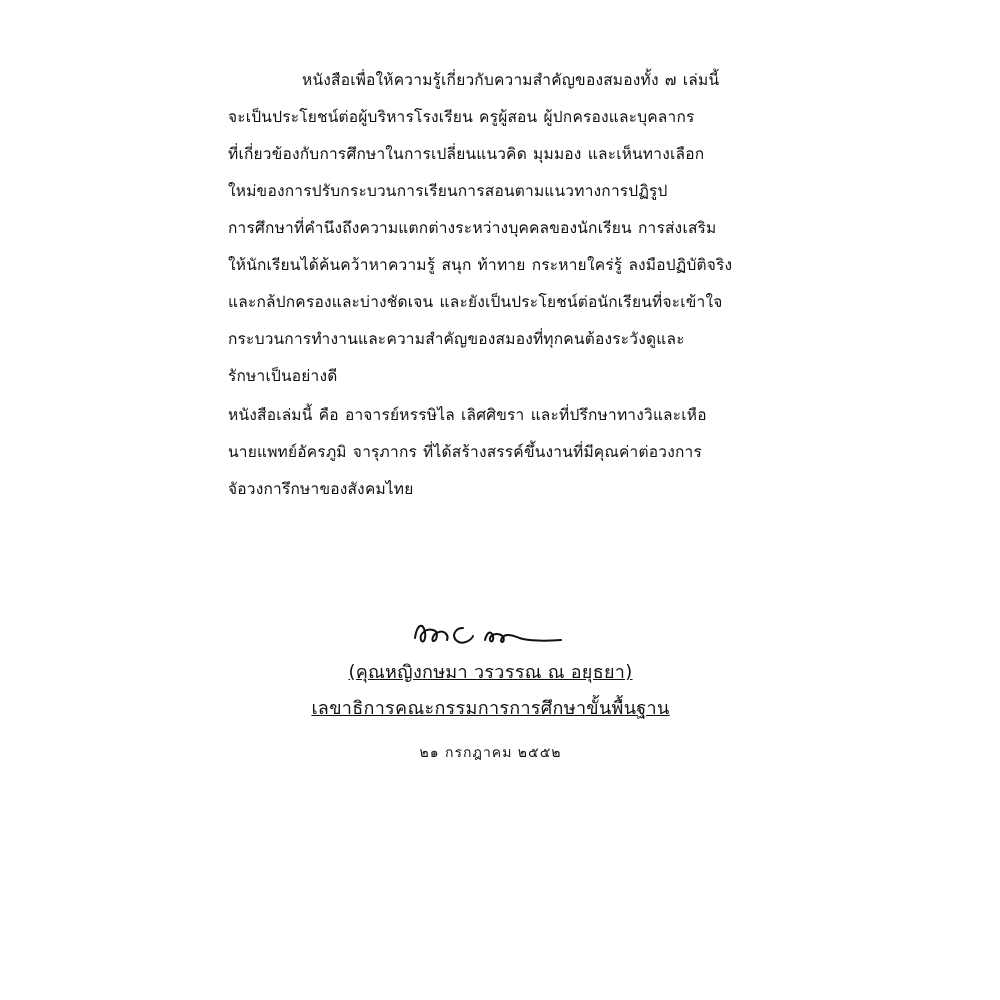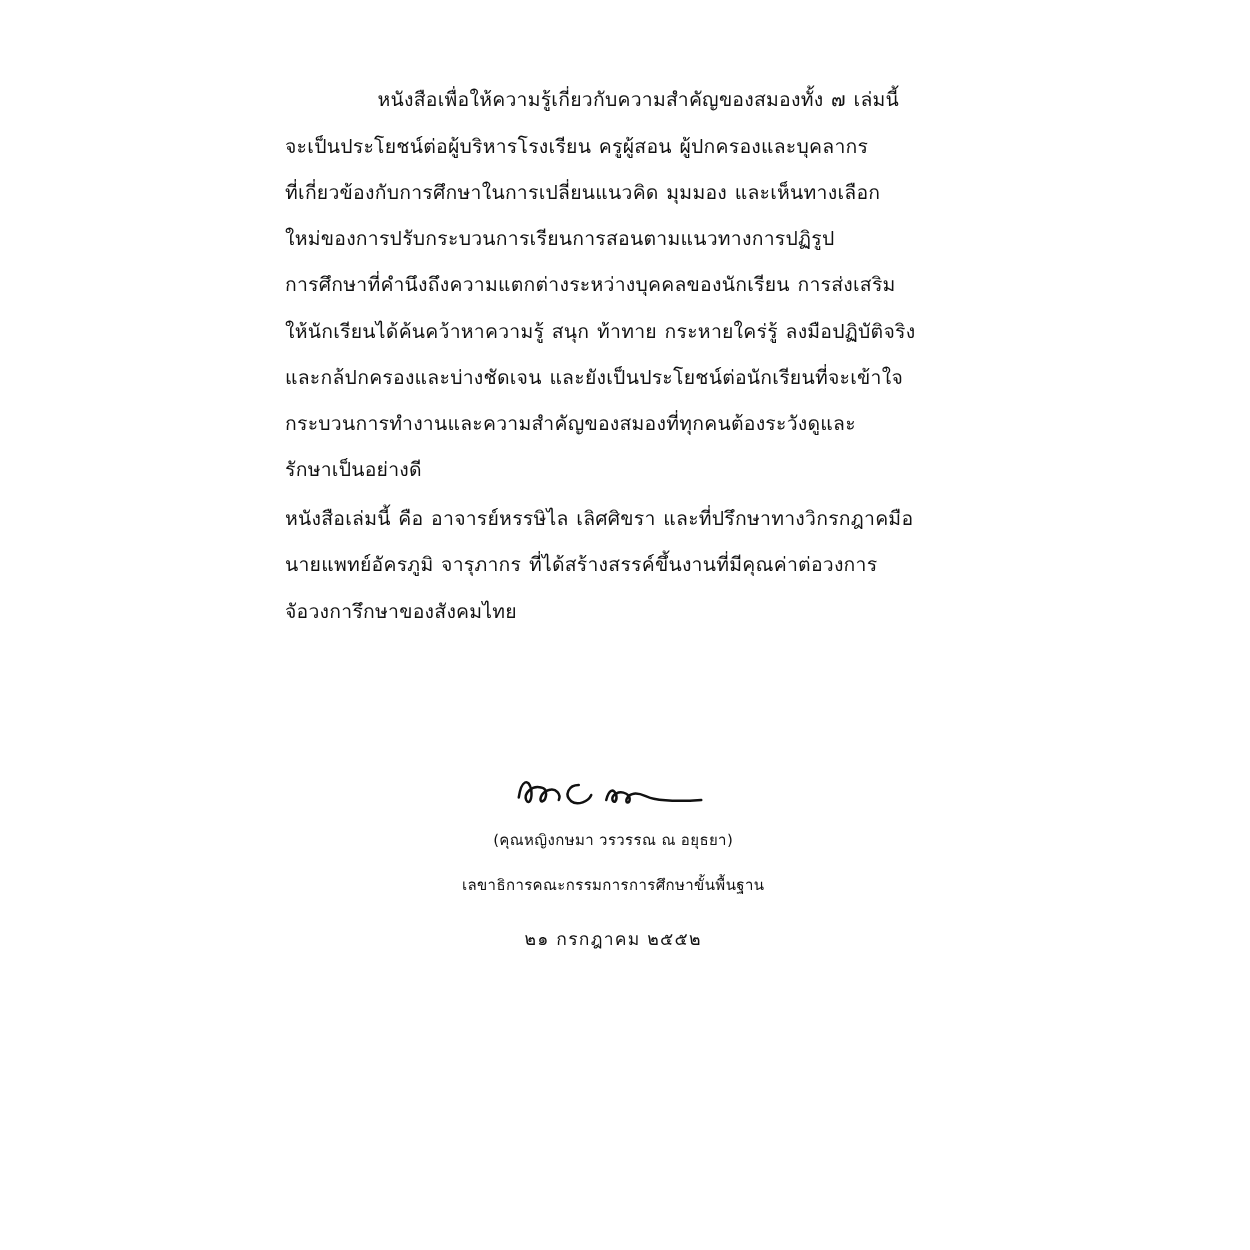--- a/index.html
+++ b/index.html
@@ -53,23 +53,24 @@
     width: 525px;
     text-align: center;
   }
   .signature-mark {
     height: 42px;
     display: flex;
     justify-content: center;
     align-items: flex-end;
   }
   .sig-line {
-    font-size: 12px;
+    font-size: 18px;
     line-height: 36px;
     letter-spacing: 0.3px;
+    text-decoration: underline;
   }
   .sig-date {
     font-size: 14px;
     line-height: 36px;
     letter-spacing: 1px;
     margin-top: 8px;
   }
 </style>
 </head>
 <body>
@@ -86,21 +87,21 @@
       <span class="line">การศึกษาที่คำนึงถึงความแตกต่างระหว่างบุคคลของนักเรียน  การส่งเสริม</span>
       <span class="line">ให้นักเรียนได้ค้นคว้าหาความรู้ สนุก ท้าทาย กระหายใคร่รู้ ลงมือปฏิบัติจริง</span>
       <span class="line">และกล้ปกครองและบ่างชัดเจน และยังเป็นประโยชน์ต่อนักเรียนที่จะเข้าใจ</span>
       <span class="line">กระบวนการทำงานและความสำคัญของสมองที่ทุกคนต้องระวังดูและ</span>
       <span class="line">รักษาเป็นอย่างดี</span>
     </div>
 
     <div class="gap"></div>
 
     <div class="para">
-      <span class="line">หนังสือเล่มนี้  คือ   อาจารย์หรรษิไล   เลิศศิขรา   และที่ปรึกษาทางวิกรกฎาคมือ</span>
+      <span class="line">หนังสือเล่มนี้  คือ   อาจารย์หรรษิไล   เลิศศิขรา   และที่ปรึกษาทางวิและเหือ</span>
       <span class="line">นายแพทย์อัครภูมิ  จารุภากร ที่ได้สร้างสรรค์ขึ้นงานที่มีคุณค่าต่อวงการ</span>
       <span class="line">จัอวงการึกษาของสังคมไทย</span>
     </div>
 
   </div>
 
   <div class="signature-block">
     <div class="signature-mark">
       <svg width="180" height="40" viewBox="0 0 180 40" aria-hidden="true">
         <path d="M14 24 C16 10, 22 8, 24 18 C25 26, 22 30, 20 26 C18 21, 24 14, 32 16 C38 17, 36 26, 33 27 C30 28, 31 20, 38 18 C44 16, 48 22, 46 26" fill="none" stroke="#111111" stroke-width="2" stroke-linecap="round"></path>

